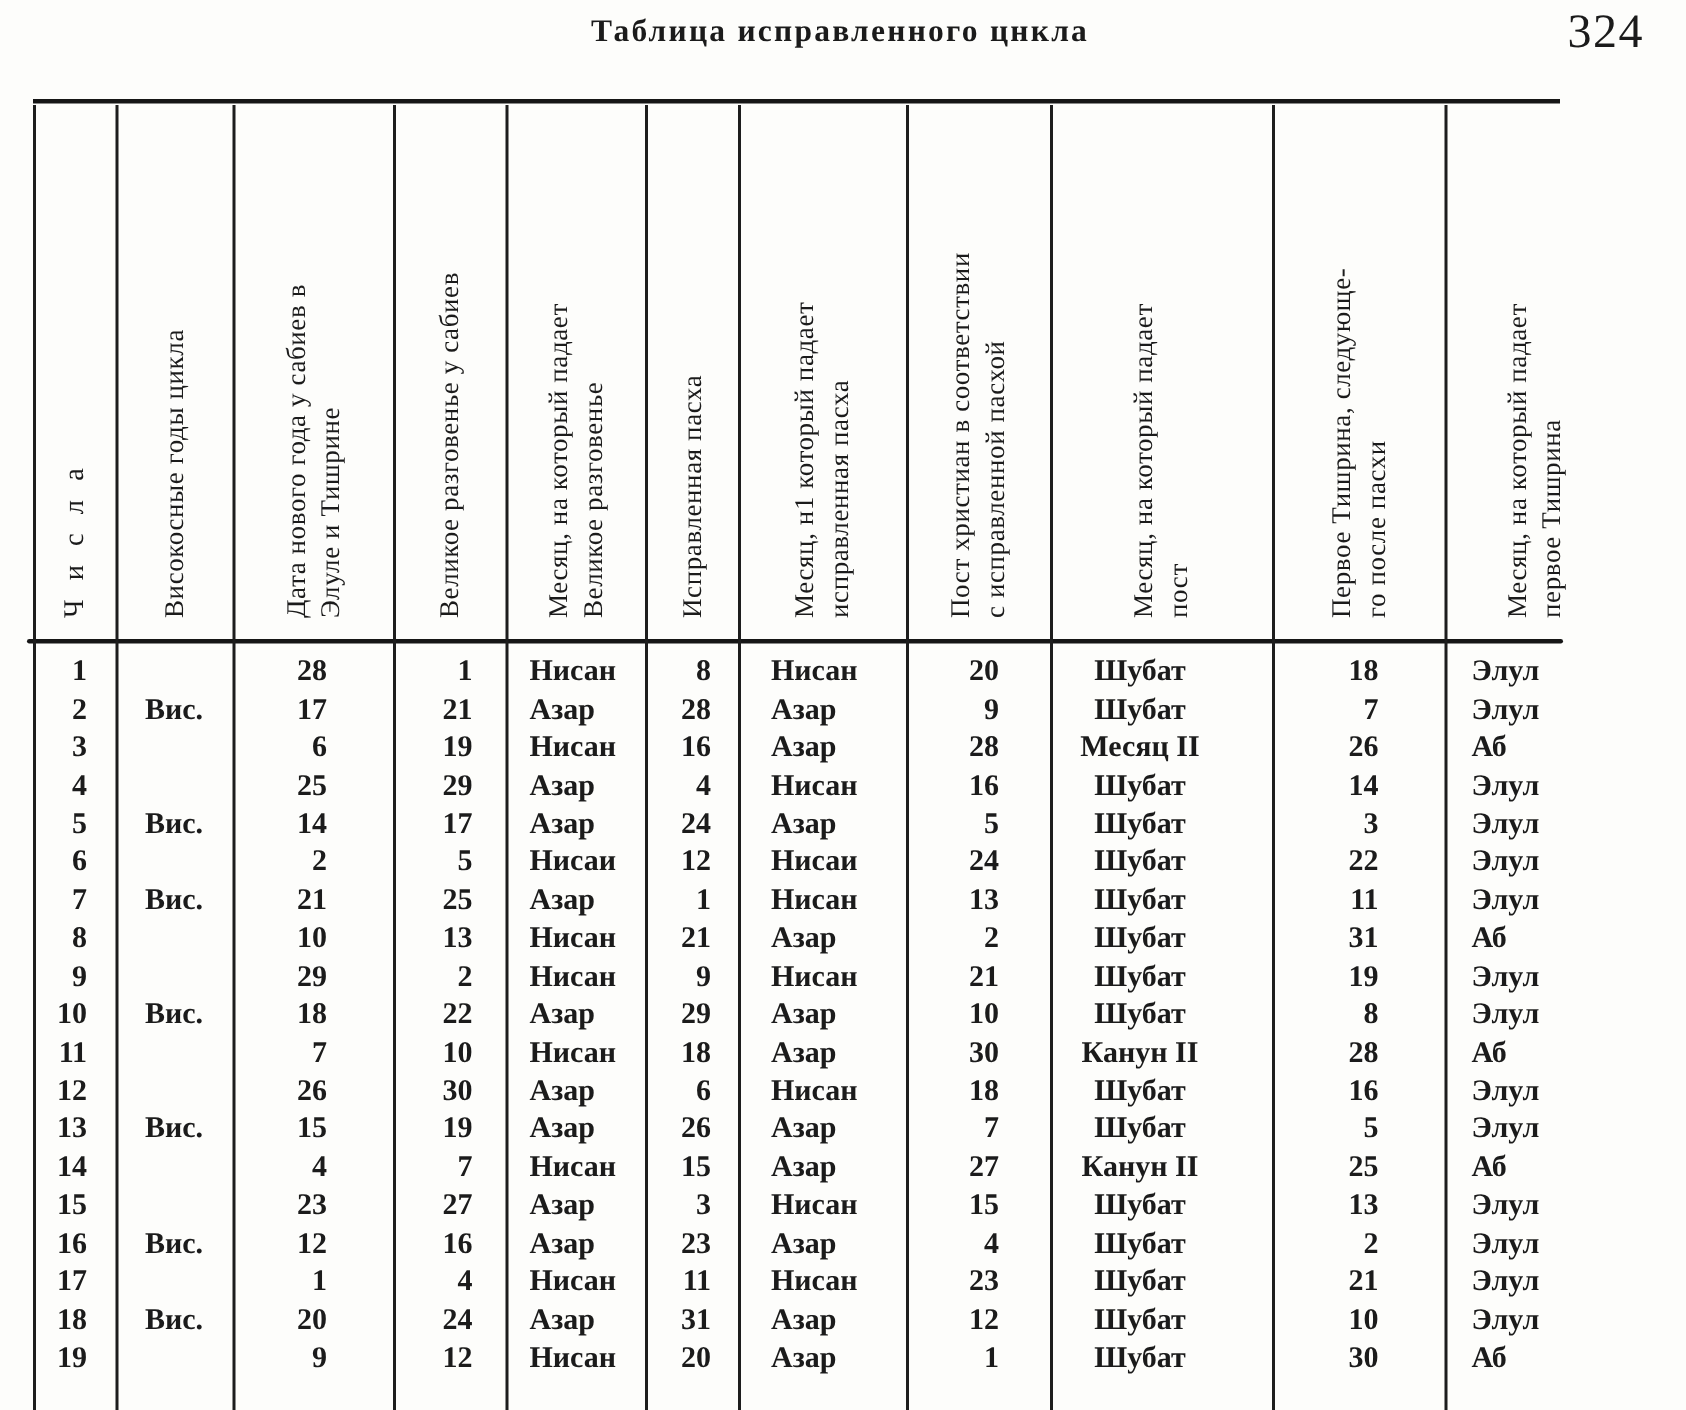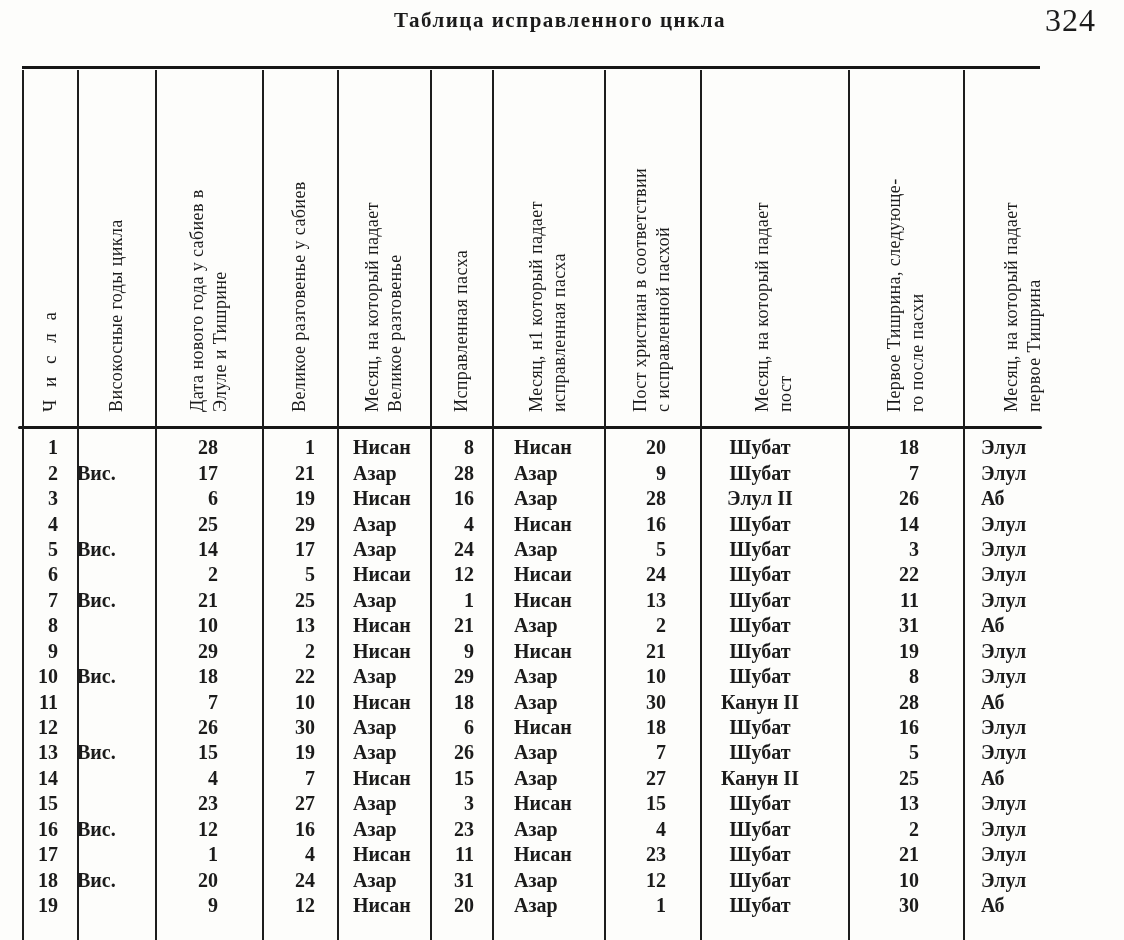--- a/index.html
+++ b/index.html
@@ -46,21 +46,21 @@
     font-size:18px;line-height:23px;letter-spacing:.4px;
     white-space:pre-line;text-align:left;
   }
   .hrot.sp{font-size:19px;letter-spacing:4px;}
 
   
   .tbody{position:absolute;left:0;top:369px;width:1102px;}
   .r{display:flex;height:25.45px;align-items:center;}
   .c{box-sizing:border-box;flex:none;font-size:20px;font-weight:bold;line-height:25px;white-space:nowrap;}
   .c0{width:55px;text-align:right;padding-right:19px;}
-  .c1{width:78px;}
+  .c1{width:78px;text-align:center;}
   .c2{width:107px;text-align:right;padding-right:44px;}
   .c3{width:75px;text-align:right;padding-right:22px;}
   .c4{width:93px;text-align:left;padding-left:16px;}
   .c5{width:62px;text-align:right;padding-right:18px;}
   .c6{width:112px;text-align:left;padding-left:22px;}
   .c7{width:96px;text-align:right;padding-right:34px;}
   .c8{width:148px;text-align:center;padding-right:28px;}
   .c9{width:115px;text-align:right;padding-right:44px;}
   .c10{width:161px;text-align:left;padding-left:18px;}
 </style>
@@ -160,21 +160,21 @@
         </div>
         <div class="r">
           <div class="c c0">3</div>
           <div class="c c1"></div>
           <div class="c c2">6</div>
           <div class="c c3">19</div>
           <div class="c c4">Нисан</div>
           <div class="c c5">16</div>
           <div class="c c6">Азар</div>
           <div class="c c7">28</div>
-          <div class="c c8">Элул II</div>
+          <div class="c c8">Месяц II</div>
           <div class="c c9">26</div>
           <div class="c c10">Аб</div>
         </div>
         <div class="r">
           <div class="c c0">4</div>
           <div class="c c1"></div>
           <div class="c c2">25</div>
           <div class="c c3">29</div>
           <div class="c c4">Азар</div>
           <div class="c c5">4</div>

